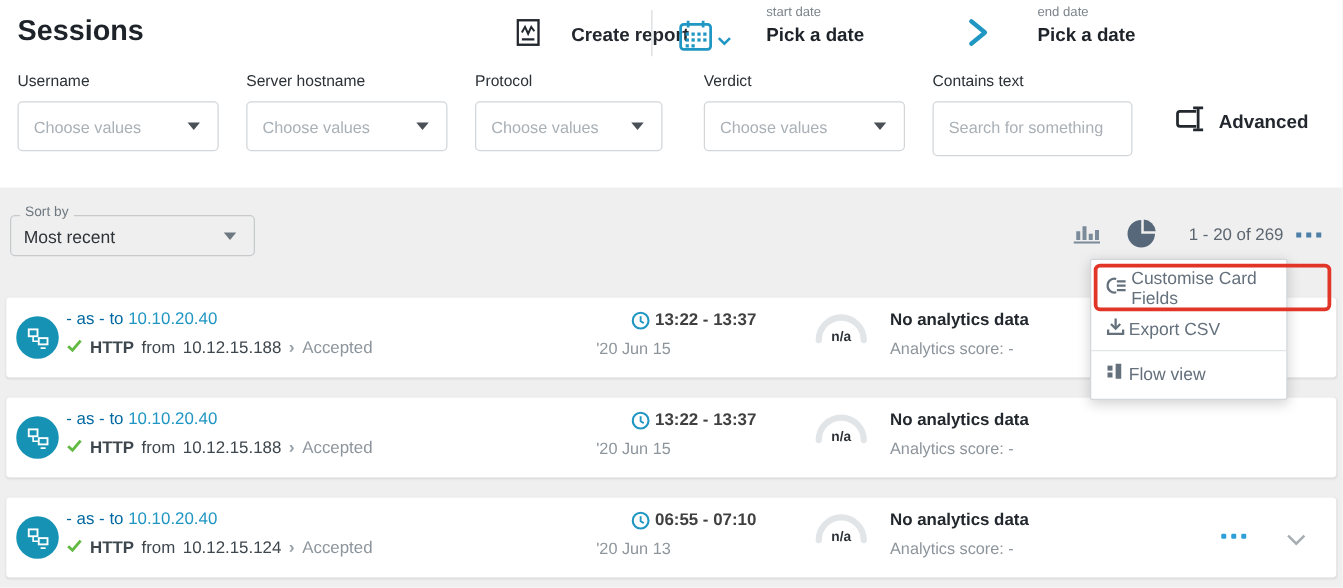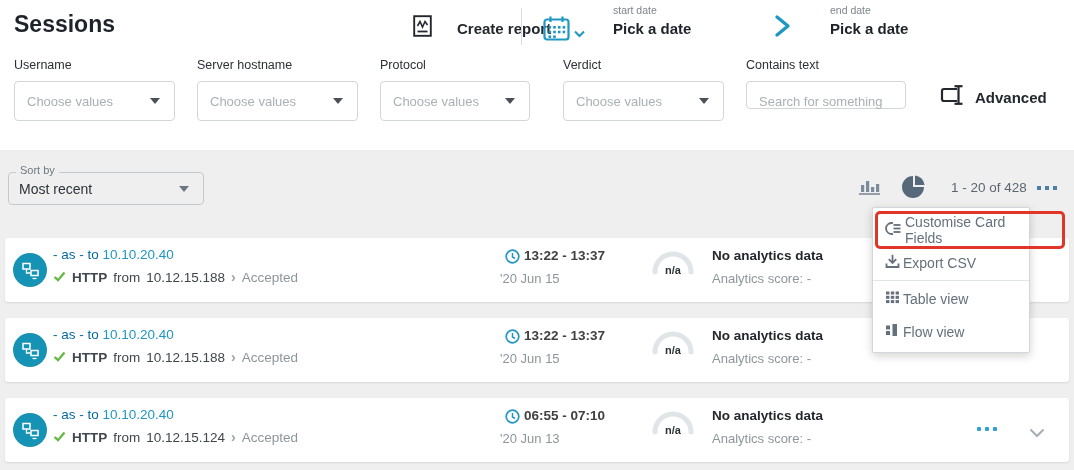--- a/index.html
+++ b/index.html
@@ -24,21 +24,21 @@
   
   .filter { top:58px; }
   .filter .flabel { font-size:12.5px; color:#2b3136; display:block; margin-bottom:9px; }
   .selectbox {
     height:40px; border:1px solid #d2d6d9; border-radius:4px; background:#fff;
     display:flex; align-items:center; justify-content:space-between;
     padding:0 14px 0 12px; cursor:pointer;
   }
   .selectbox .ph { font-size:13px; color:#a9b0b6; }
   .tri { width:0; height:0; border-left:5px solid transparent; border-right:5px solid transparent; border-top:6px solid #4a5056; }
-  .textbox { height:28px; border:1px solid #d2d6d9; border-radius:4px; background:#fff; padding:0 12px; width:100%; }
+  .textbox { height:44px; border:1px solid #d2d6d9; border-radius:4px; background:#fff; padding:0 12px; width:100%; }
   .textbox input { border:none; outline:none; width:100%; height:38px; font-size:13px; color:#3c4248; font-family:inherit; background:transparent; }
   .textbox input::placeholder { color:#a9b0b6; }
   .advanced { left:939px; top:84px; display:flex; align-items:center; gap:9px; cursor:pointer; }
   .advanced .lbl { font-size:15px; font-weight:bold; color:#23282e; }
 
   
   .content-bg { left:0; top:150px; width:1074px; height:320px; background:#efefef; }
 
   .sortbox {
     left:8px; top:172px; width:196px; height:33px; border:1px solid #c7cacc; border-radius:4px;
@@ -62,21 +62,21 @@
   .s-line1 { left:48px; top:9px; font-size:13.5px; }
   .s-line1 .conn { color:#0369a1; }
   .s-line1 .ip { color:#2096c3; cursor:pointer; }
   .s-line2 { left:48px; top:31px; font-size:13.5px; display:flex; align-items:flex-end; gap:6px; }
   .s-line2 .proto { font-weight:bold; color:#3f474e; }
   .s-line2 .fromtxt { color:#3f474e; }
   .s-line2 .sep { color:#9aa2a9; font-weight:bold; font-size:14px; }
   .s-line2 .verdict { color:#8d959c; }
   .s-clock { left:500px; top:11px; }
   .s-time { left:519px; top:10px; font-size:13.5px; font-weight:bold; color:#404040; }
-  .s-date { left:495px; top:33px; font-size:13px; color:#8d959c; }
+  .s-date { left:472px; top:33px; font-size:13px; color:#8d959c; }
   .s-gauge { left:645px; top:12px; }
   .s-na { left:645px; top:26px; width:46px; text-align:center; font-size:11px; font-weight:bold; color:#2b3136; }
   .s-antitle { left:707px; top:10px; font-size:13.5px; font-weight:bold; color:#23282e; }
   .s-anscore { left:707px; top:33px; font-size:13px; color:#8d959c; }
   .row-ellipsis { right:72px; top:29px; display:flex; gap:4px; cursor:pointer; }
   .row-ellipsis i { width:4px; height:4px; border-radius:1px; background:#2e9fd8; display:block; }
   .row-chevron { right:24px; top:26px; cursor:pointer; }
 
   
   .menu {
@@ -223,21 +223,21 @@
     </svg>
 </span>
 
 <span class="abs tb-icon" style="left:901px; top:174px;">
   <svg width="25" height="25" viewBox="0 0 25 25">
       <path d="M12 13 L12 2 A11 11 0 1 0 23 13 Z" fill="#57687a"></path>
       <path d="M14 11 L14 1.6 A10.5 10.5 0 0 1 23.6 11 Z" fill="#57687a"></path>
     </svg>
 </span>
 
-<span class="abs pagination">1 - 20 of 428</span>
+<span class="abs pagination">1 - 20 of 269</span>
 
 <div class="abs top-ellipsis">
   <i></i>
     <i></i>
     <i></i>
 </div>
 
 <div class="abs card" style="top:238px;">
   <div class="abs s-avatar">
     <svg width="19" height="19" viewBox="0 0 19 19">
@@ -391,38 +391,20 @@
           <path d="M1.5,9.5 V13 H13.5 V9.5" fill="none" stroke="#64707c" stroke-width="1.8"></path>
         </svg>
     </span>
     <span>Export CSV</span>
   </div>
   <div class="menu-sep"></div>
   <div class="menu-item">
     <span>
       <svg width="15" height="14" viewBox="0 0 15 14">
           <g fill="#64707c">
-            <rect x="1" y="1.5" width="3.4" height="3"></rect>
-            <rect x="5.8" y="1.5" width="3.4" height="3"></rect>
-            <rect x="10.6" y="1.5" width="3.4" height="3"></rect>
-            <rect x="1" y="5.8" width="3.4" height="3"></rect>
-            <rect x="5.8" y="5.8" width="3.4" height="3"></rect>
-            <rect x="10.6" y="5.8" width="3.4" height="3"></rect>
-            <rect x="1" y="10.1" width="3.4" height="3"></rect>
-            <rect x="5.8" y="10.1" width="3.4" height="3"></rect>
-            <rect x="10.6" y="10.1" width="3.4" height="3"></rect>
-          </g>
-        </svg>
-    </span>
-    <span>Table view</span>
-  </div>
-  <div class="menu-item">
-    <span>
-      <svg width="15" height="14" viewBox="0 0 15 14">
-          <g fill="#64707c">
             <rect x="1" y="2.5" width="4" height="4"></rect>
             <rect x="1" y="8" width="4" height="4"></rect>
             <rect x="7.5" y="1" width="4.5" height="12"></rect>
           </g>
         </svg>
     </span>
     <span>Flow view</span>
   </div>
 </div>
 

